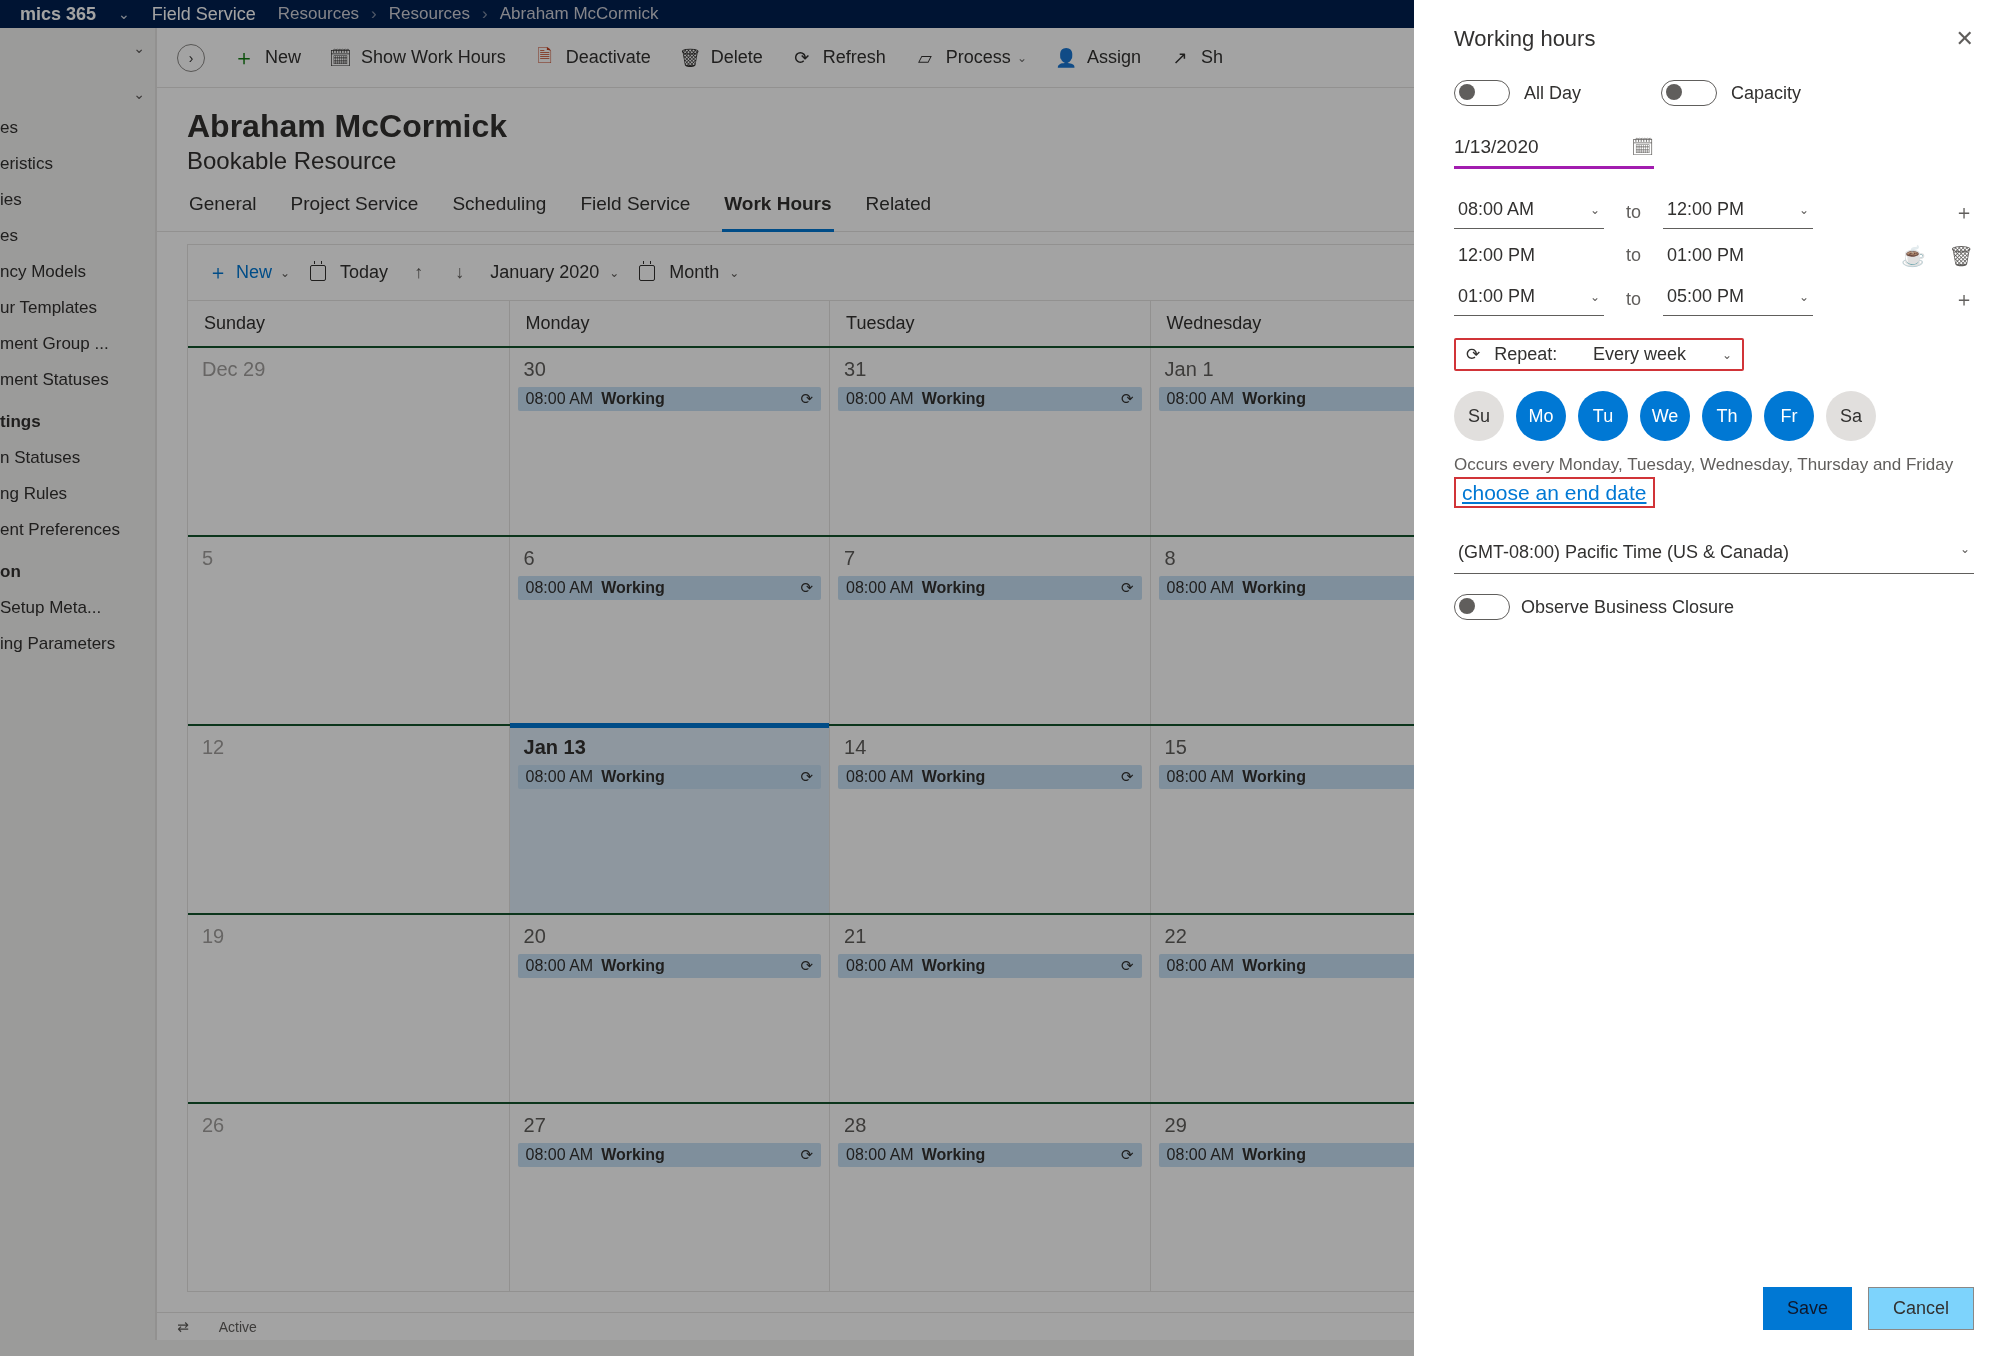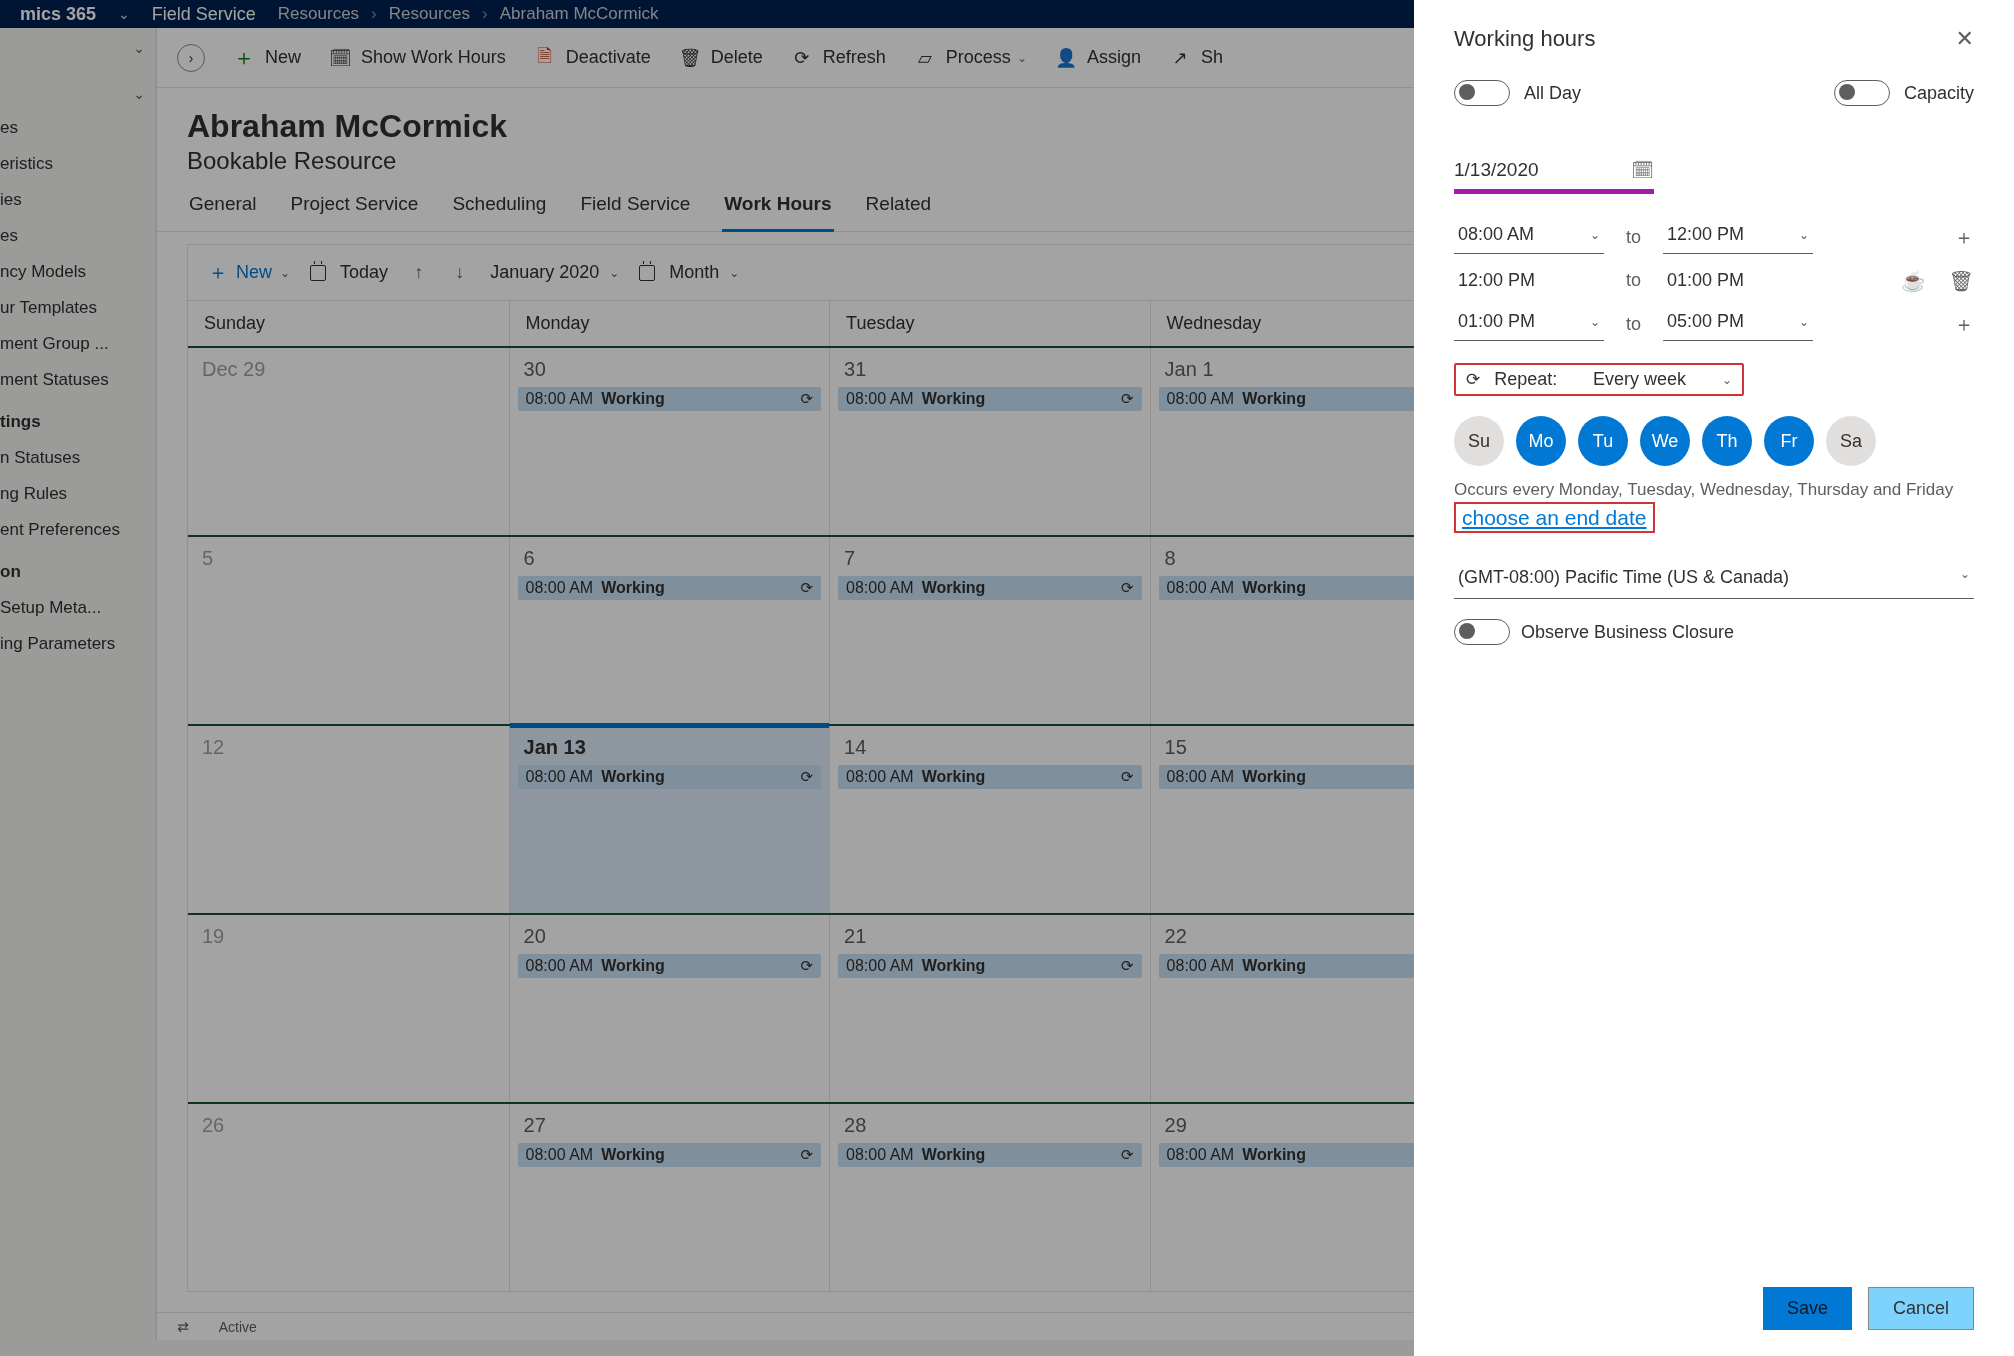--- a/index.html
+++ b/index.html
@@ -73,26 +73,26 @@
   .footer { height:28px; border-top:1px solid #e4e3e2; display:flex; align-items:center; padding:0 20px; font-size:14px; color:#605e5c; gap:30px;}
 
   
   .dim { position:absolute; inset:0; background:rgba(0,0,0,.36); z-index:5;}
 
   
   .panel { position:absolute; top:0; right:0; width:600px; height:100%; background:#fff; z-index:10; padding:26px 40px; display:flex; flex-direction:column; font-size:18px; color:#323130;}
   .panel h2 { font-size:22px; font-weight:400; margin-bottom:28px;}
   .panel .close { position:absolute; top:26px; right:40px; font-size:22px; color:#605e5c; cursor:pointer;}
   
-  .toggle-row { display:flex; align-items:center; gap:80px; margin-bottom:26px;justify-content:space-between;}
+  .toggle-row { display:flex; align-items:center; gap:80px; margin-bottom:26px;}
   .toggle { display:flex; align-items:center; gap:14px;}
   .tog { width:56px; height:26px; border:1.5px solid #605e5c; border-radius:14px; position:relative;}
   .tog::after { content:""; width:16px; height:16px; background:#605e5c; border-radius:50%; position:absolute; top:3px; left:4px;}
 
-  .date-line { display:flex; align-items:center; gap:10px; border-bottom:5px solid #a21caf; width:200px; padding:4px 0 8px; font-size:19px;margin-top:23px;}
+  .date-line { display:flex; align-items:center; gap:10px; border-bottom:3px solid #a21caf; width:200px; padding:4px 0 8px; font-size:19px;}
   .date-line .cal-icn { margin-left:auto; font-size:18px; color:#605e5c;}
 
   .time-block { margin-top:26px; display:flex; flex-direction:column; gap:12px;}
   .time-row { display:flex; align-items:center; gap:22px;}
   .time-row .ts { width:150px; border-bottom:1px solid #605e5c; padding:4px 4px 8px; display:flex; align-items:center; justify-content:space-between;}
   .time-row .ts .chev { font-size:12px; color:#605e5c;}
   .time-row .ts.plain { border-bottom:none; padding-bottom:4px;}
   .time-row .to { color:#605e5c;}
   .time-row .endic { margin-left:auto; display:flex; gap:22px; font-size:20px; color:#605e5c;}
   .time-row .endic span { cursor:pointer;}

